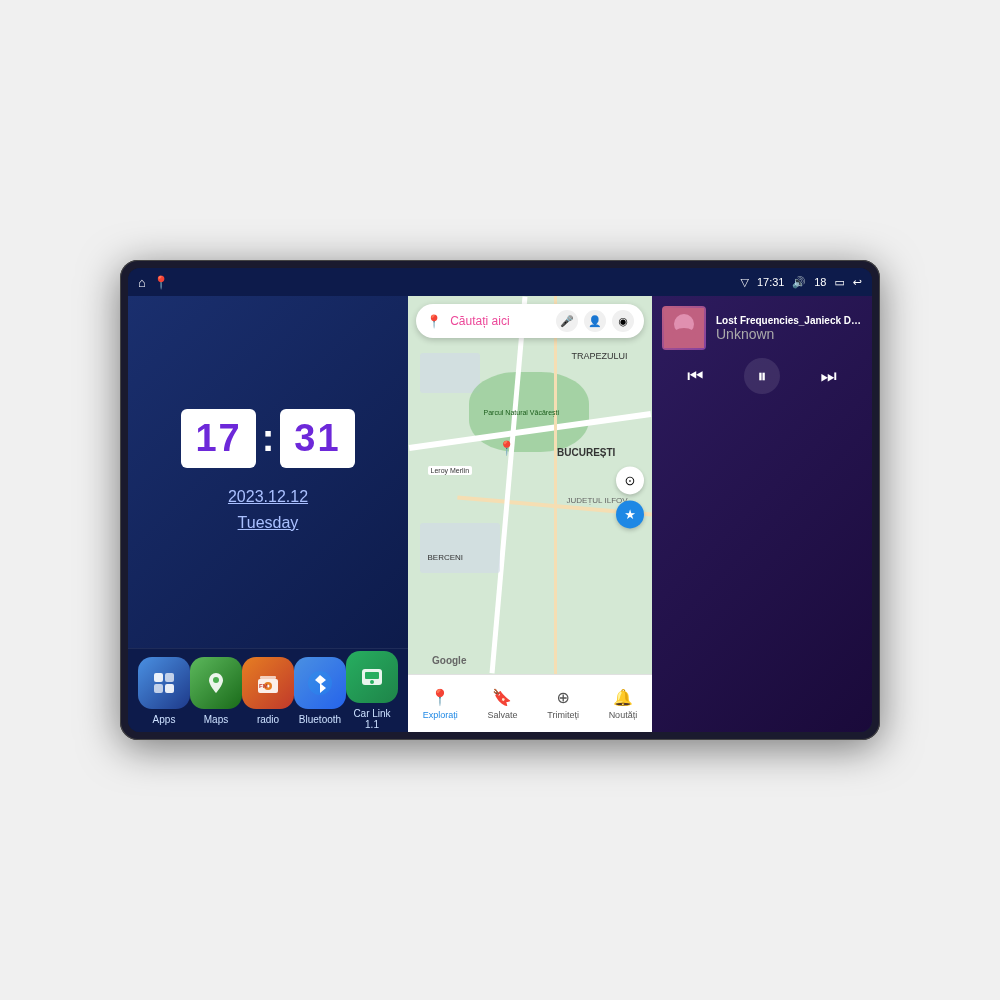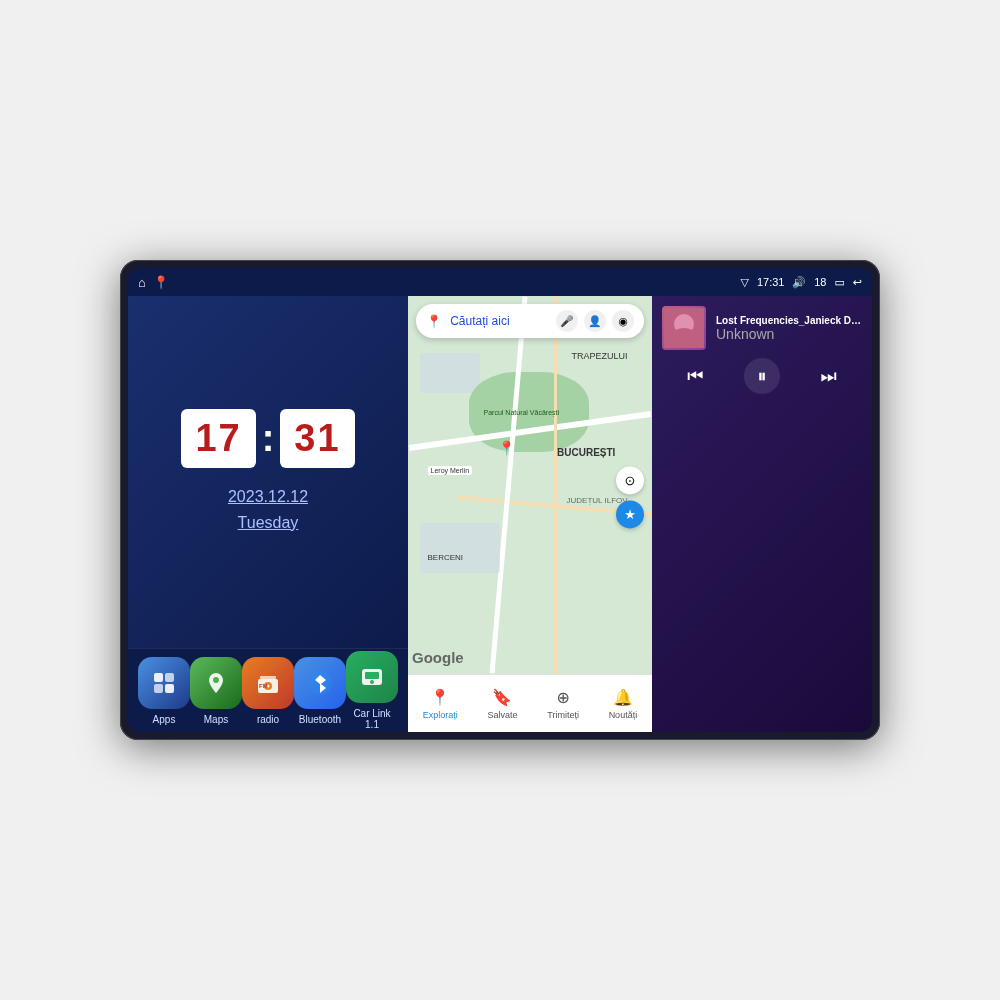--- a/index.html
+++ b/index.html
@@ -97,21 +97,21 @@
       gap: 6px;
       margin-bottom: 16px;
     }
 
     .clock-block {
       background: #fff;
       border-radius: 6px;
       padding: 8px 14px;
       font-size: 38px;
       font-weight: bold;
-      color: #b91c1c;
+      color: #6d28d9;
       letter-spacing: 2px;
       min-width: 70px;
       text-align: center;
     }
 
     .clock-colon {
       color: #fff;
       font-size: 38px;
       font-weight: bold;
     }
@@ -331,21 +331,21 @@
       align-items: center;
       padding: 0 10px;
       gap: 8px;
       box-shadow: 0 2px 6px rgba(0,0,0,0.2);
       z-index: 10;
     }
 
     .map-search-text {
       flex: 1;
       font-size: 12px;
-      color: #1d4ed8;
+      color: #ec4899;
     }
 
     .map-search-icons {
       display: flex;
       gap: 6px;
     }
 
     .map-icon-small {
       width: 22px;
       height: 22px;
@@ -380,22 +380,22 @@
     }
 
     .map-ctrl-btn.blue {
       background: #1e88e5;
       color: #fff;
     }
 
     .google-logo {
       position: absolute;
       bottom: 8px;
-      left: 4px;
-      font-size: 15px;
+      left: 24px;
+      font-size: 10px;
       color: #666;
       font-weight: bold;
     }
 
     
     .map-bottom-bar {
       height: 58px;
       background: #fff;
       display: flex;
       align-items: center;

